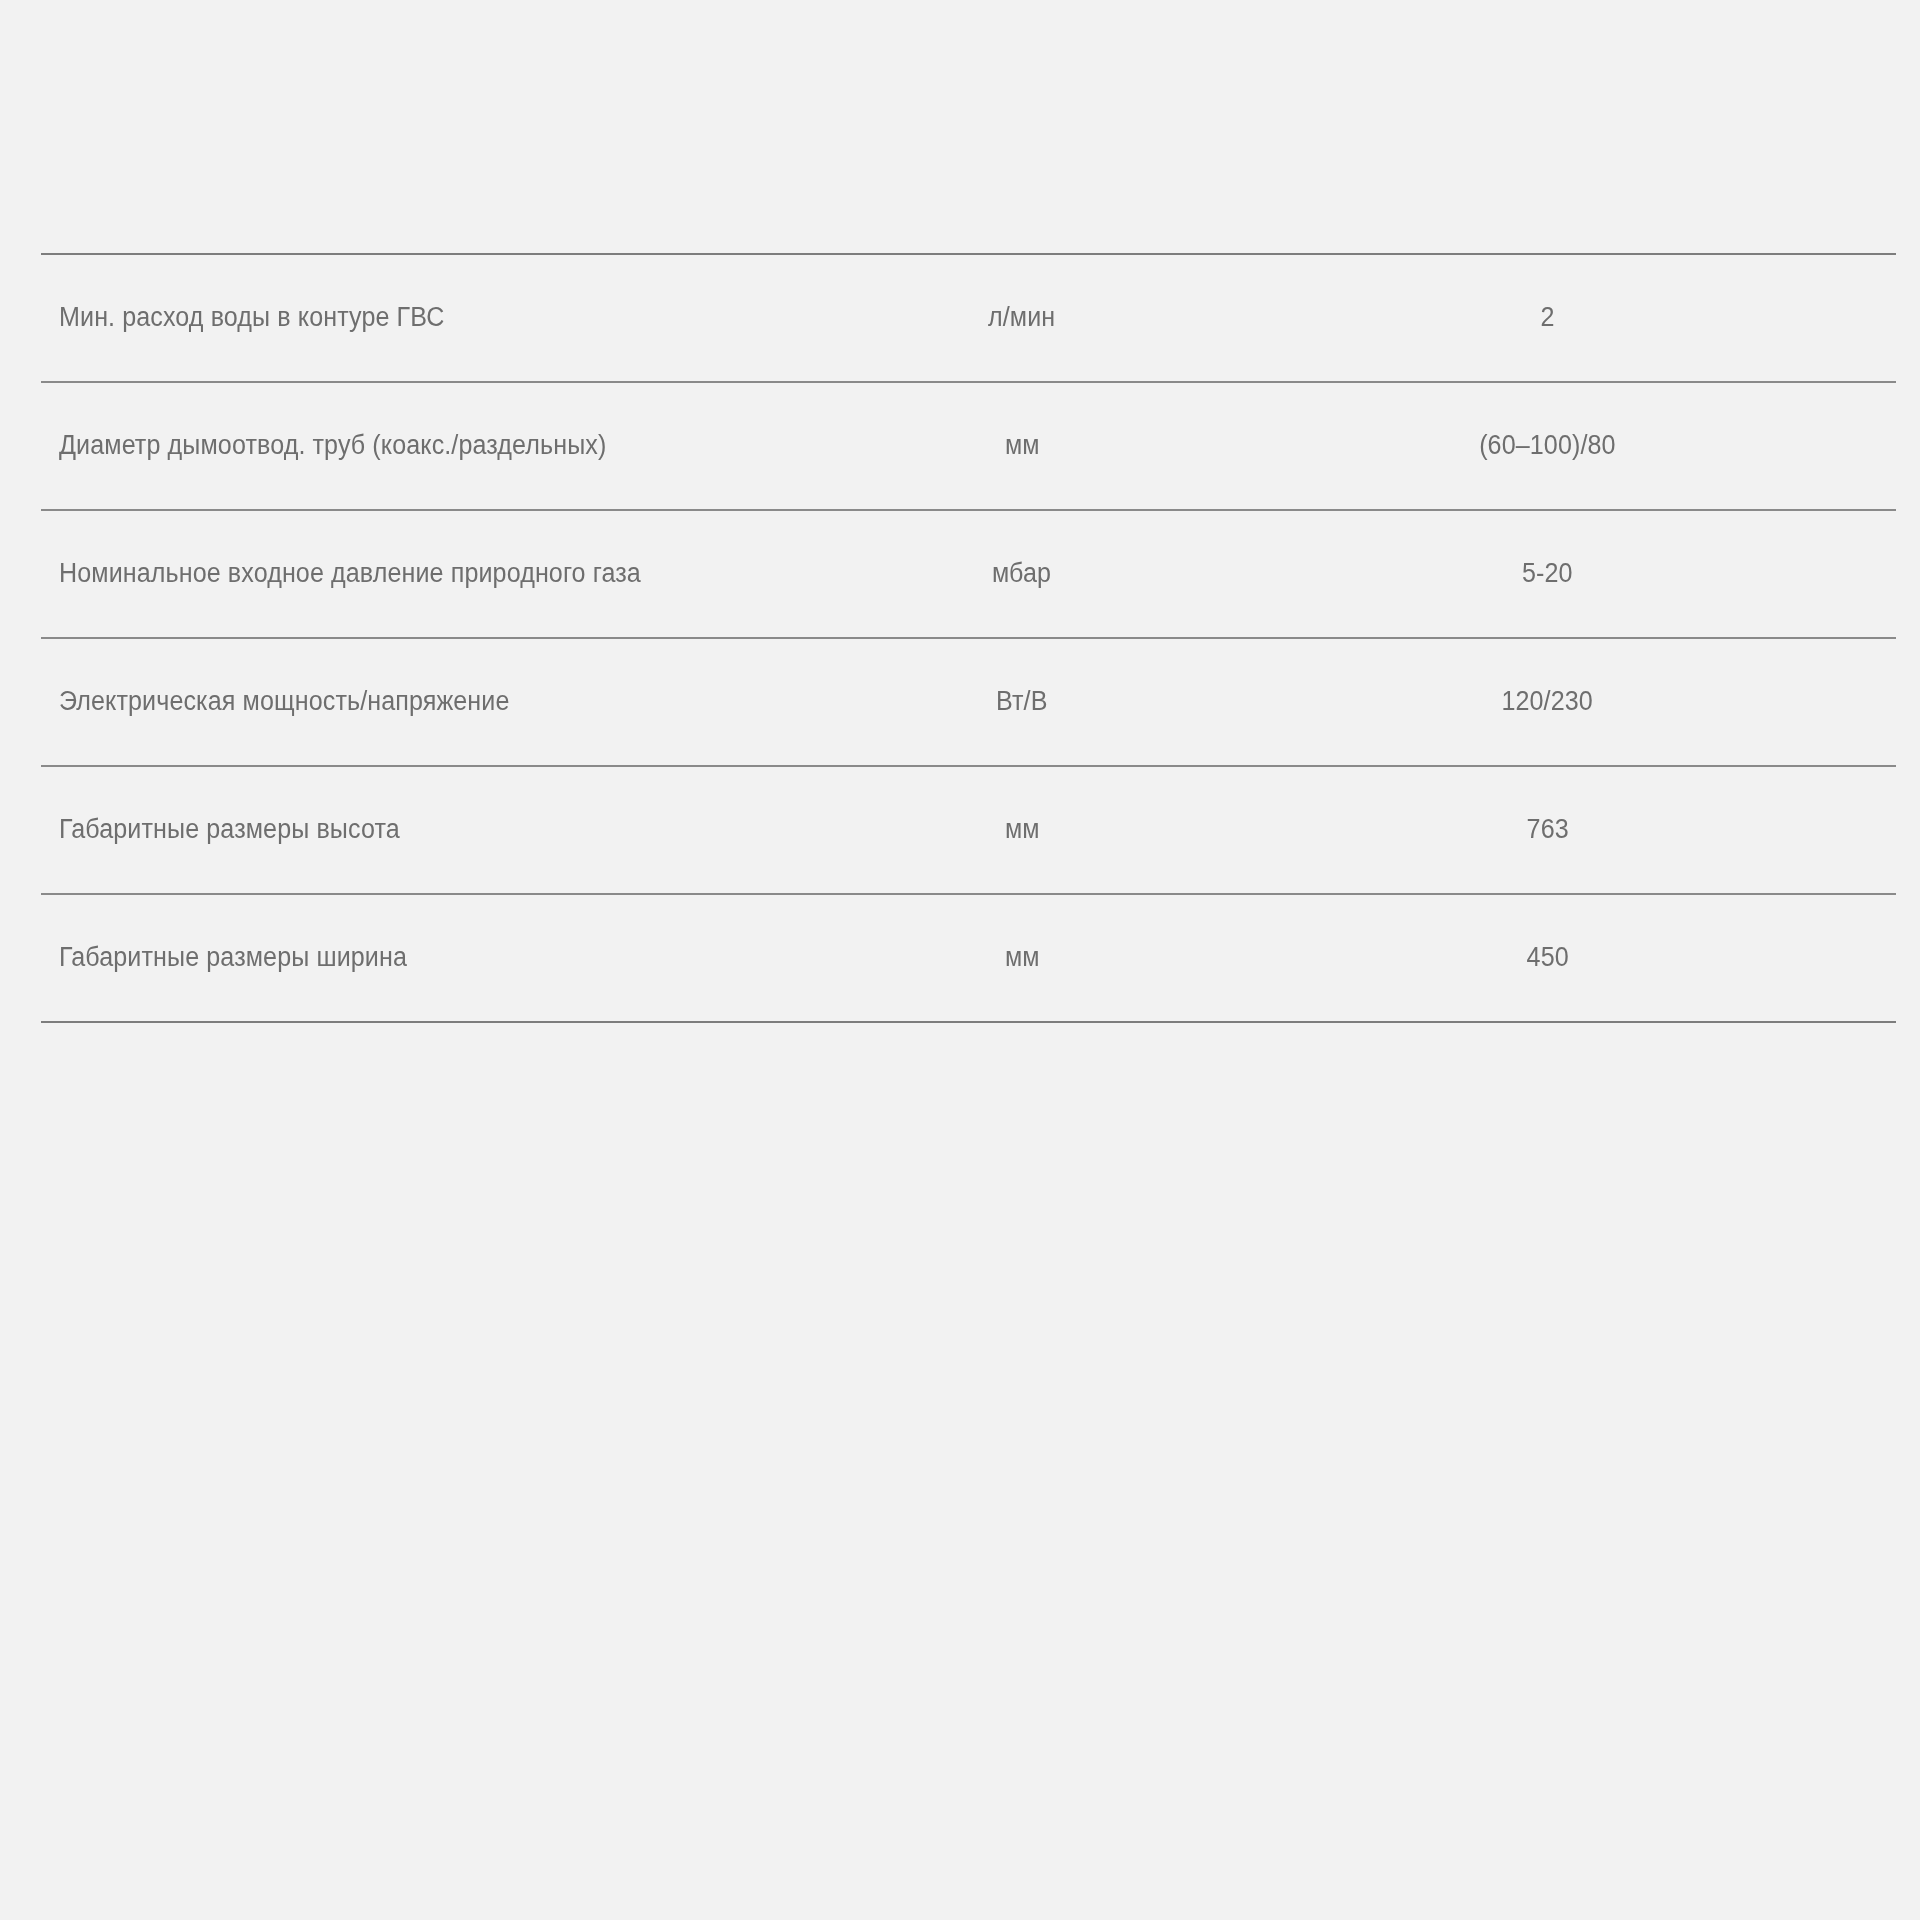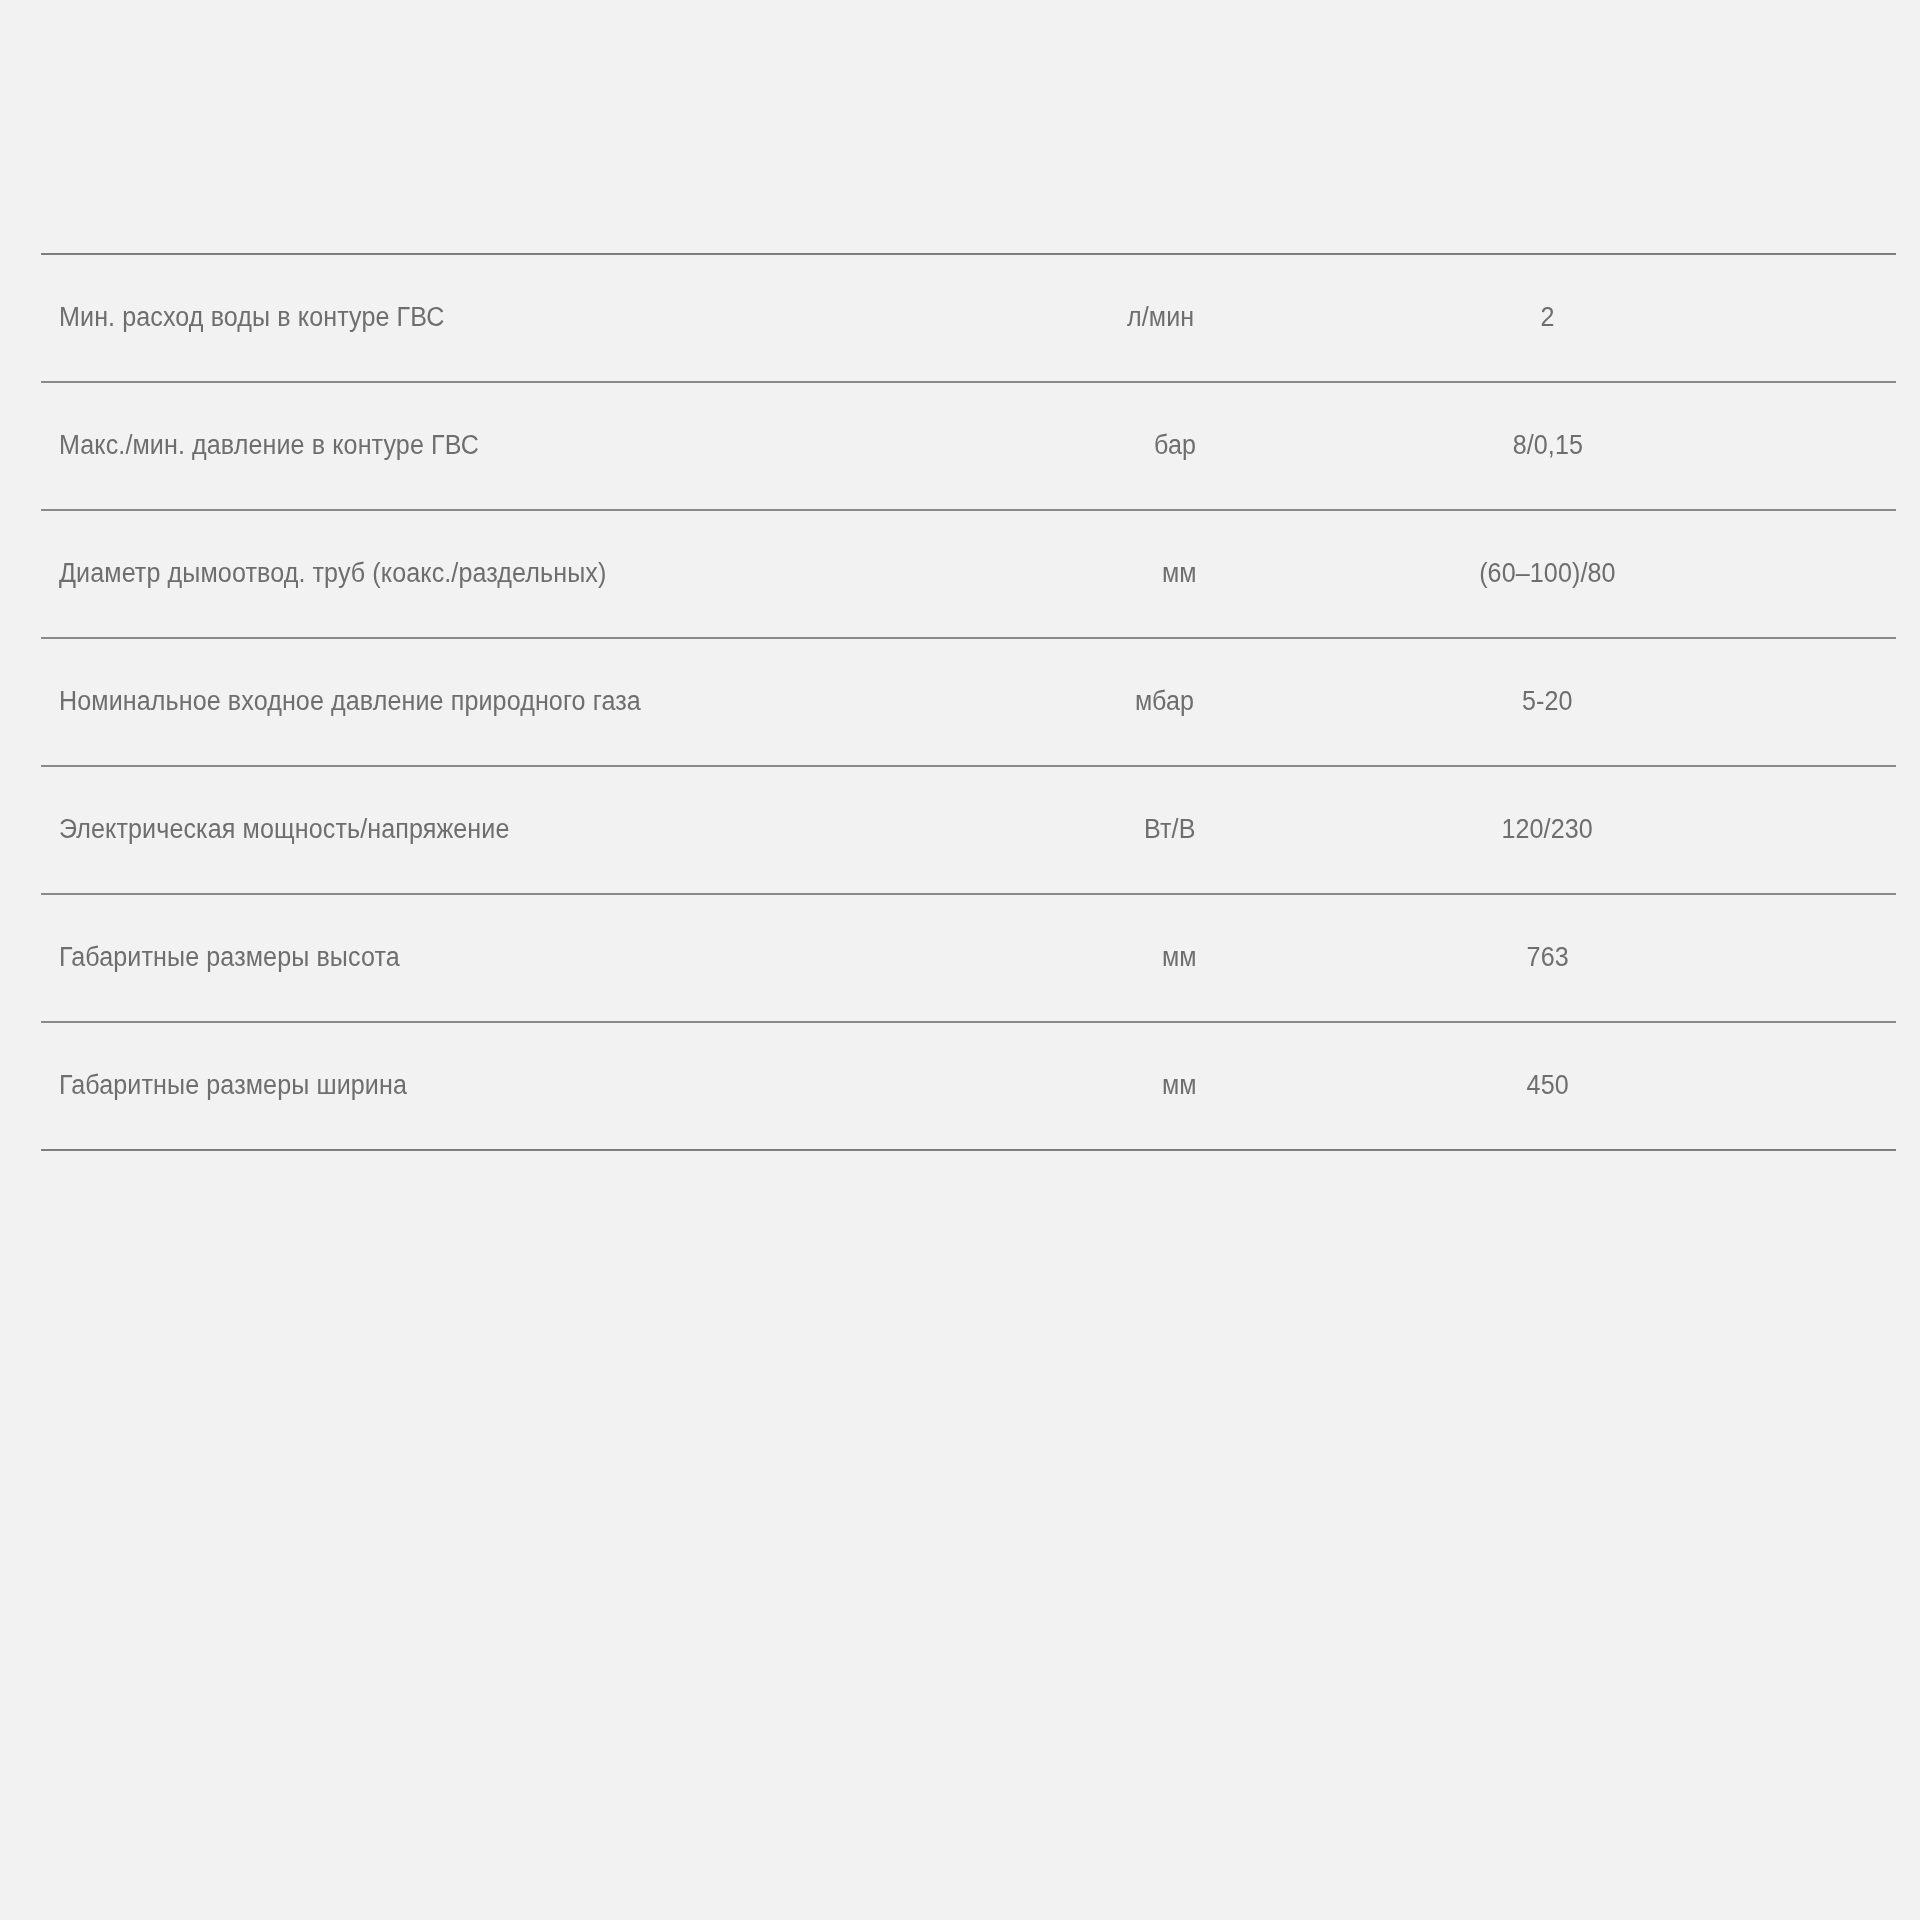--- a/index.html
+++ b/index.html
@@ -53,21 +53,21 @@
 
   td.col-label {
     width: 772px;
     padding-left: 18px;
     text-align: left;
   }
 
   td.col-unit {
     width: 350px;
     padding-left: 18px;
-    text-align: right;
+    text-align: center;
   }
 
   td.col-value {
     width: 697px;
     text-align: center;
     padding-right: 0px;
   }
 
   
   .txt {
@@ -87,25 +87,20 @@
 
   <table class="spec-table">
     <tbody>
 
       <tr>
         <td class="col-label"><span class="txt">Мин. расход воды в контуре ГВС</span></td>
         <td class="col-unit"><span class="txt">л/мин</span></td>
         <td class="col-value"><span class="txt">2</span></td>
       </tr>
 
-      <tr>
-        <td class="col-label"><span class="txt">Макс./мин. давление в контуре ГВС</span></td>
-        <td class="col-unit"><span class="txt">бар</span></td>
-        <td class="col-value"><span class="txt">8/0,15</span></td>
-      </tr>
 
       <tr>
         <td class="col-label"><span class="txt">Диаметр дымоотвод. труб (коакс./раздельных)</span></td>
         <td class="col-unit"><span class="txt">мм</span></td>
         <td class="col-value"><span class="txt">(60–100)/80</span></td>
       </tr>
 
 
       <tr>
         <td class="col-label"><span class="txt">Номинальное входное давление природного газа</span></td>

